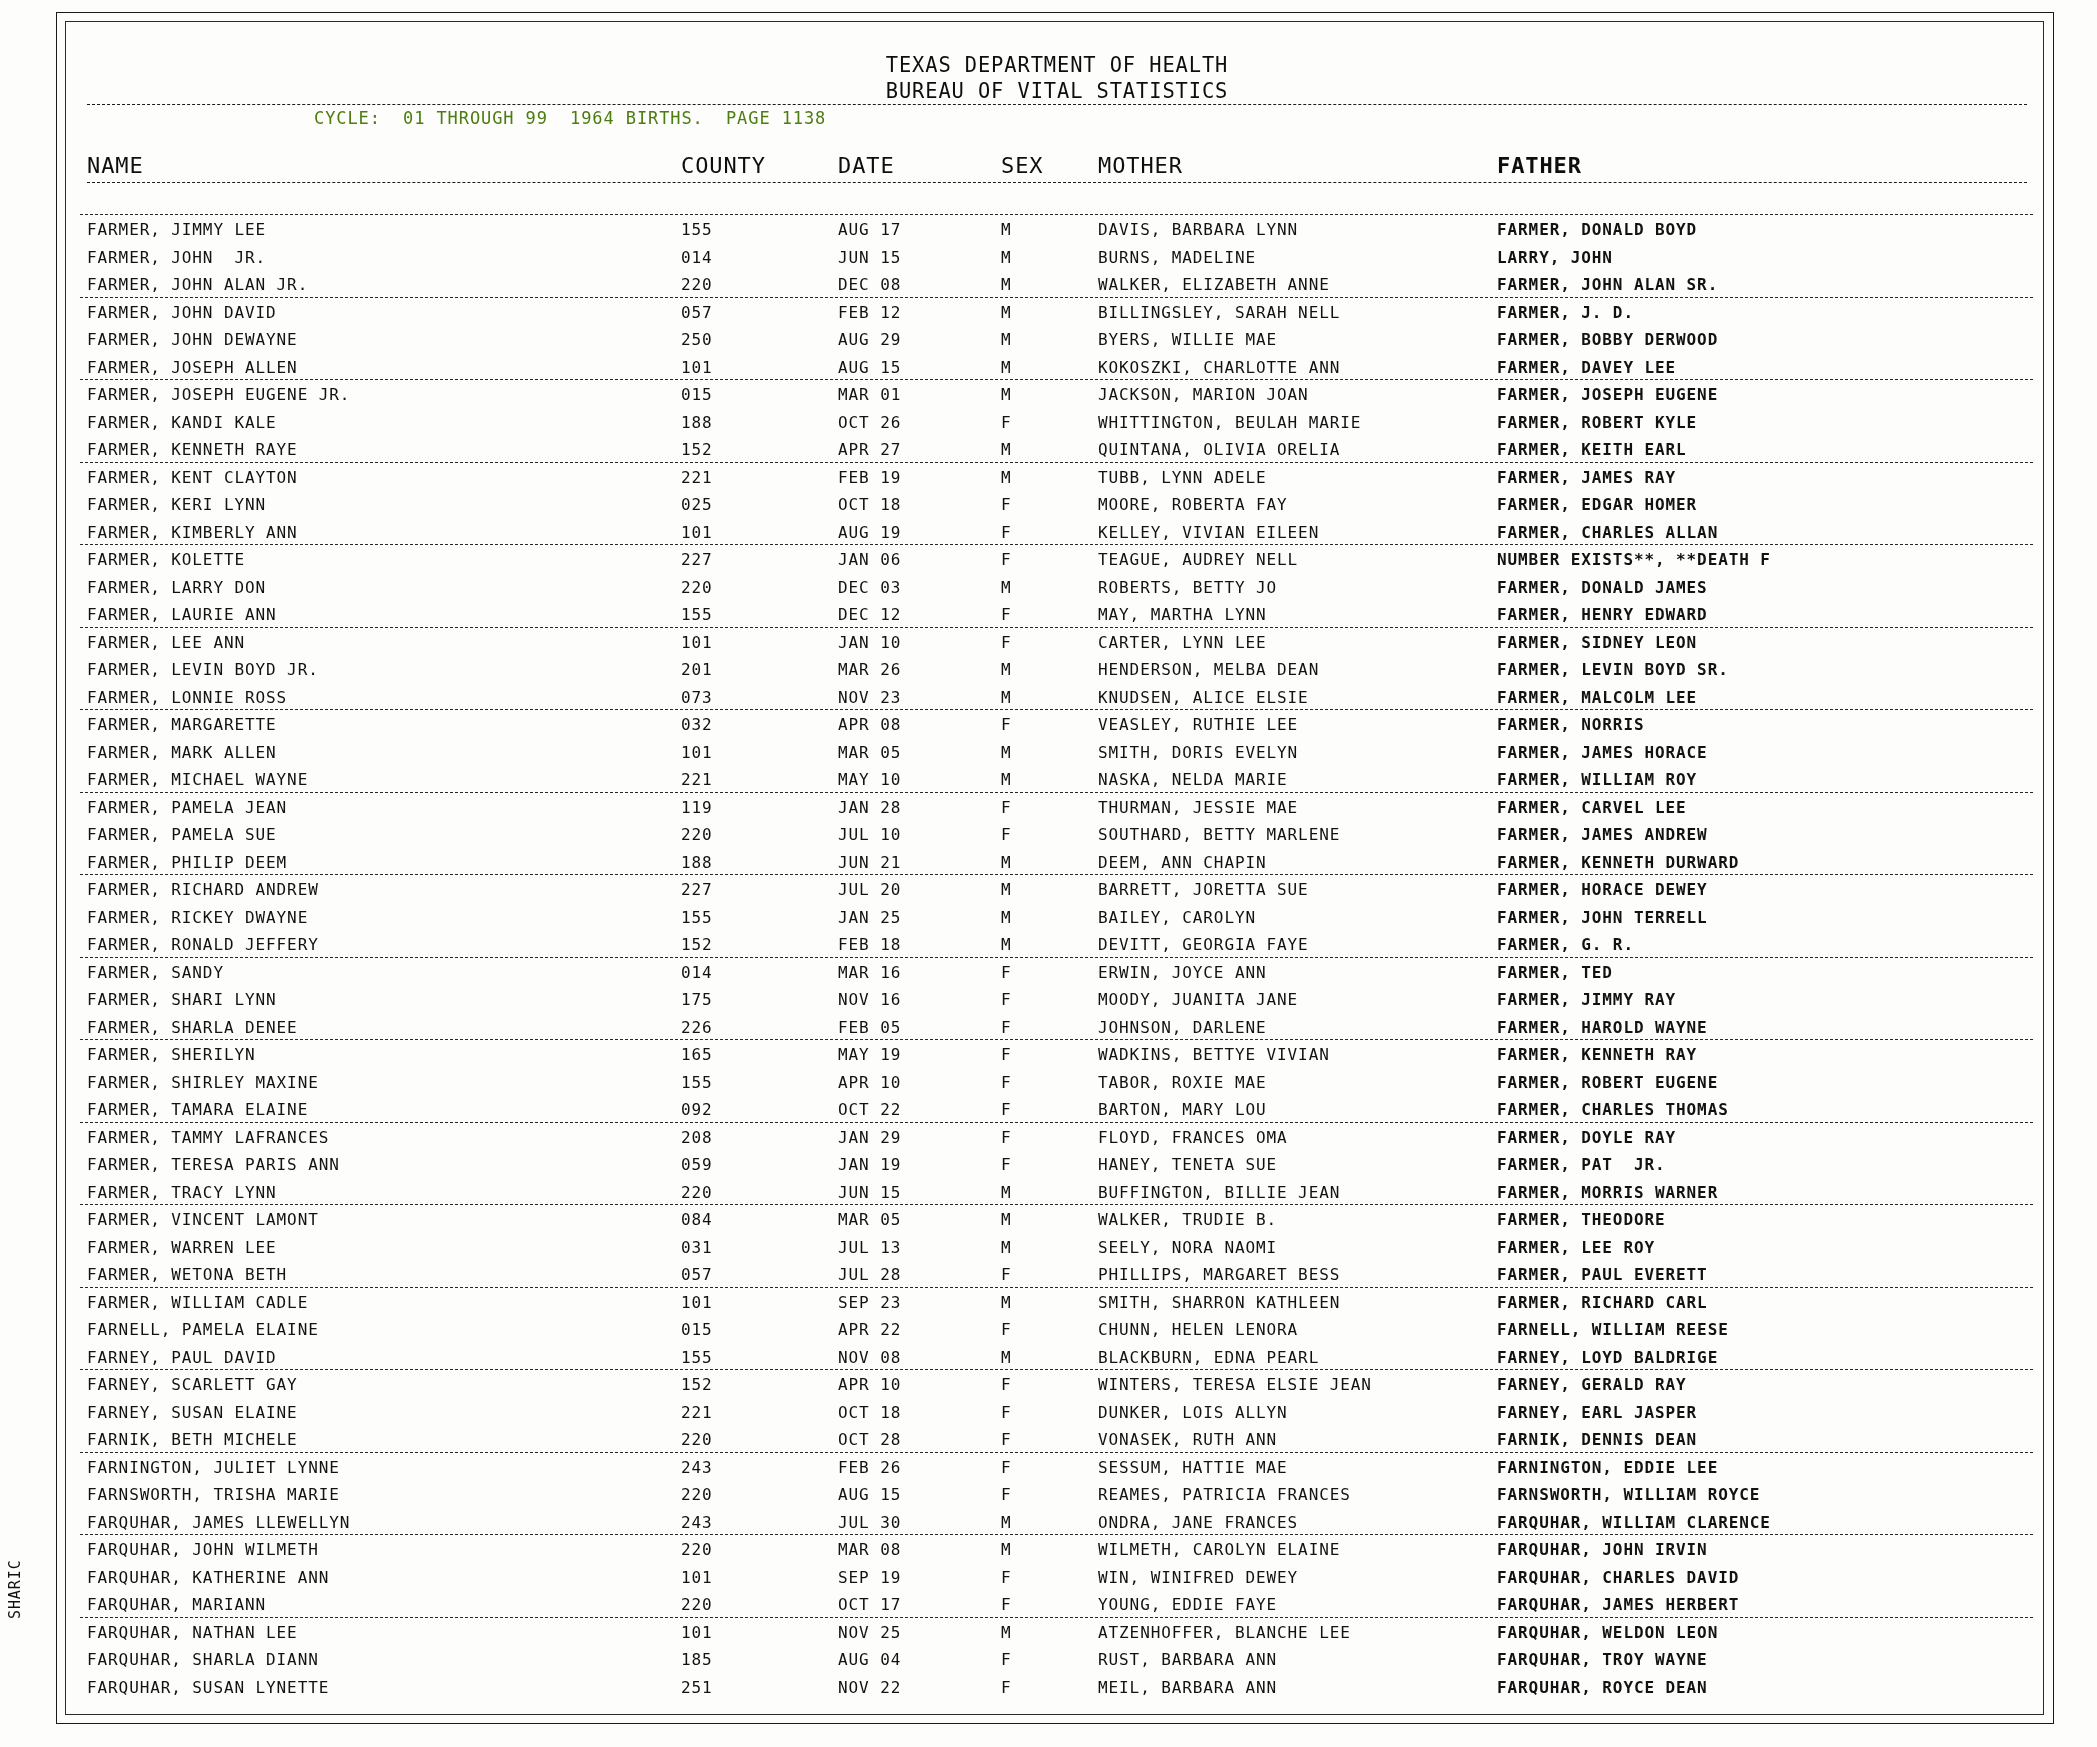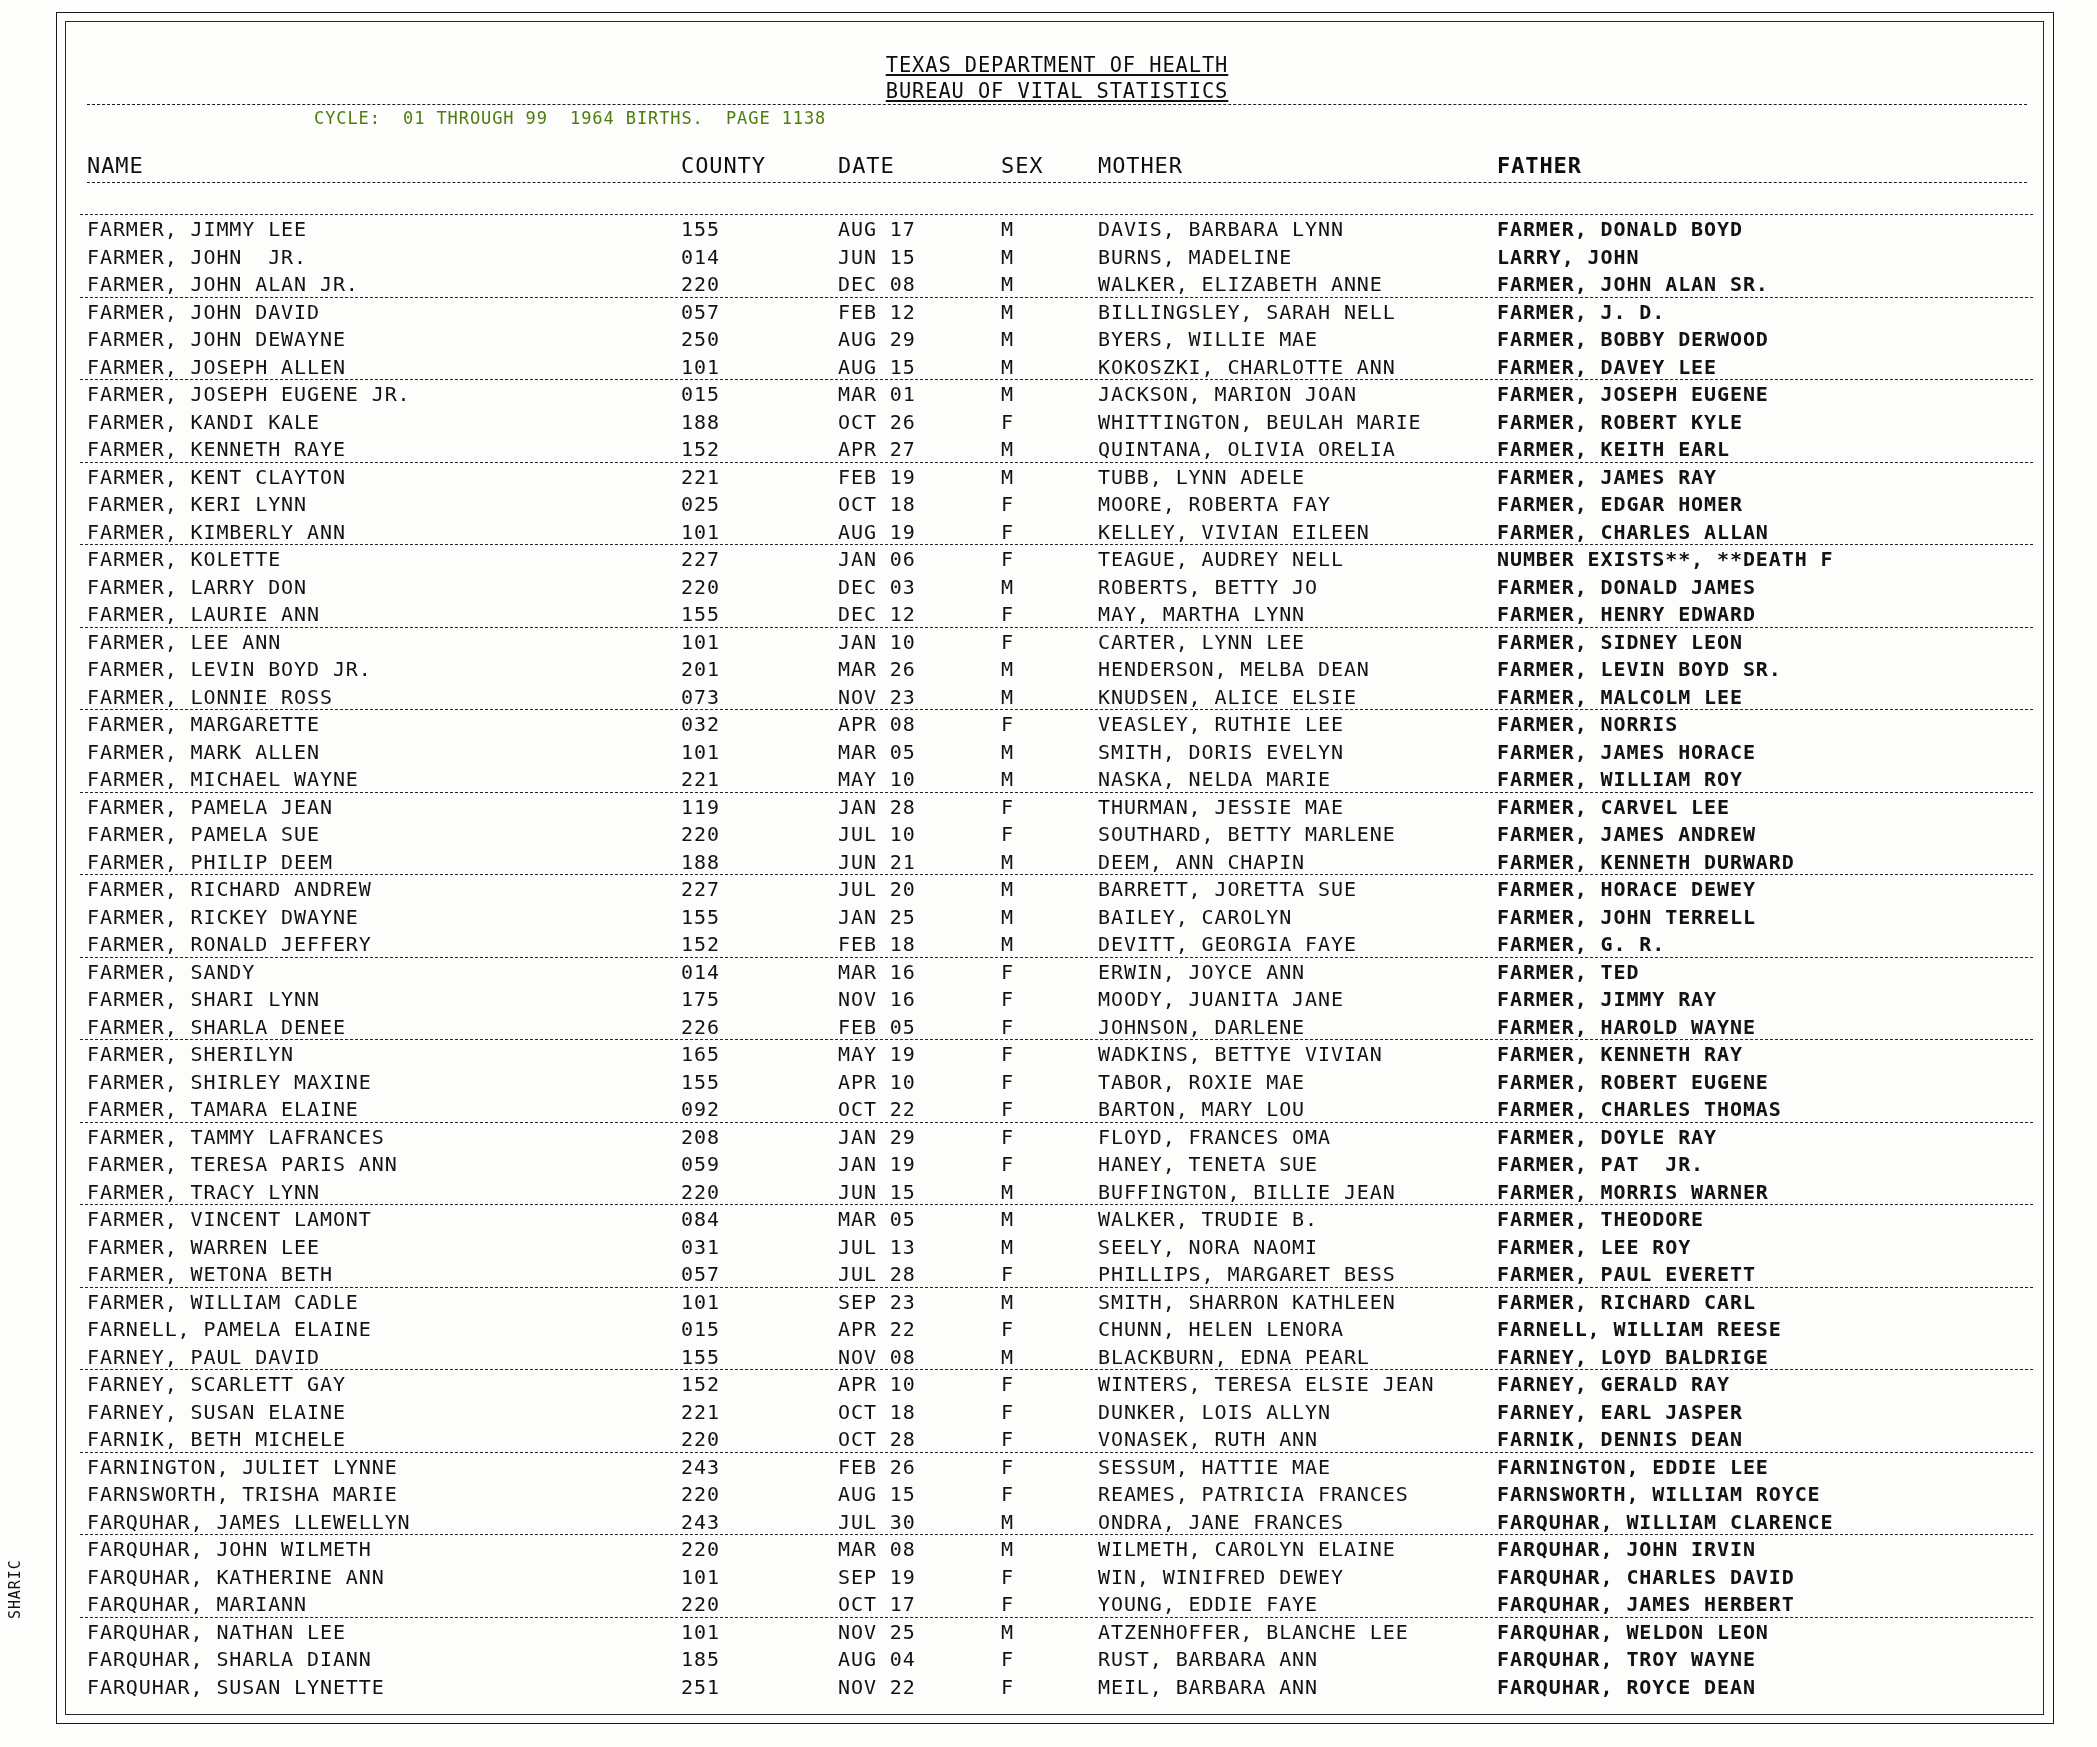--- a/index.html
+++ b/index.html
@@ -71,21 +71,20 @@
 
   .hdr-line {
     text-align: center;
     font-size: 20.4px;
     line-height: 26px;
     color: #0e0e0e;
   }
   .hdr-center-block {
     width: 1852px;
     margin: 0 auto;
-    text-decoration: underline;
   }
   .cycle-line {
     font-size: 17px;
     line-height: 27px;
     padding-left: 227px;
     color: #4d7c0f;
   }
 
   
   .dash-rule {
@@ -107,21 +106,21 @@
     color: #0e0e0e;
   }
 
   .rows {
     position: relative;
     margin-top: 33px;
   }
   .row {
     position: relative;
     height: 27.5px;
-    font-size: 20px;
+    font-size: 16px;
     line-height: 27px;
   }
   .row span {
     position: absolute;
     top: 0;
     color: #121212;
   }
   .row.banded::before {
     content: "";
     position: absolute;

